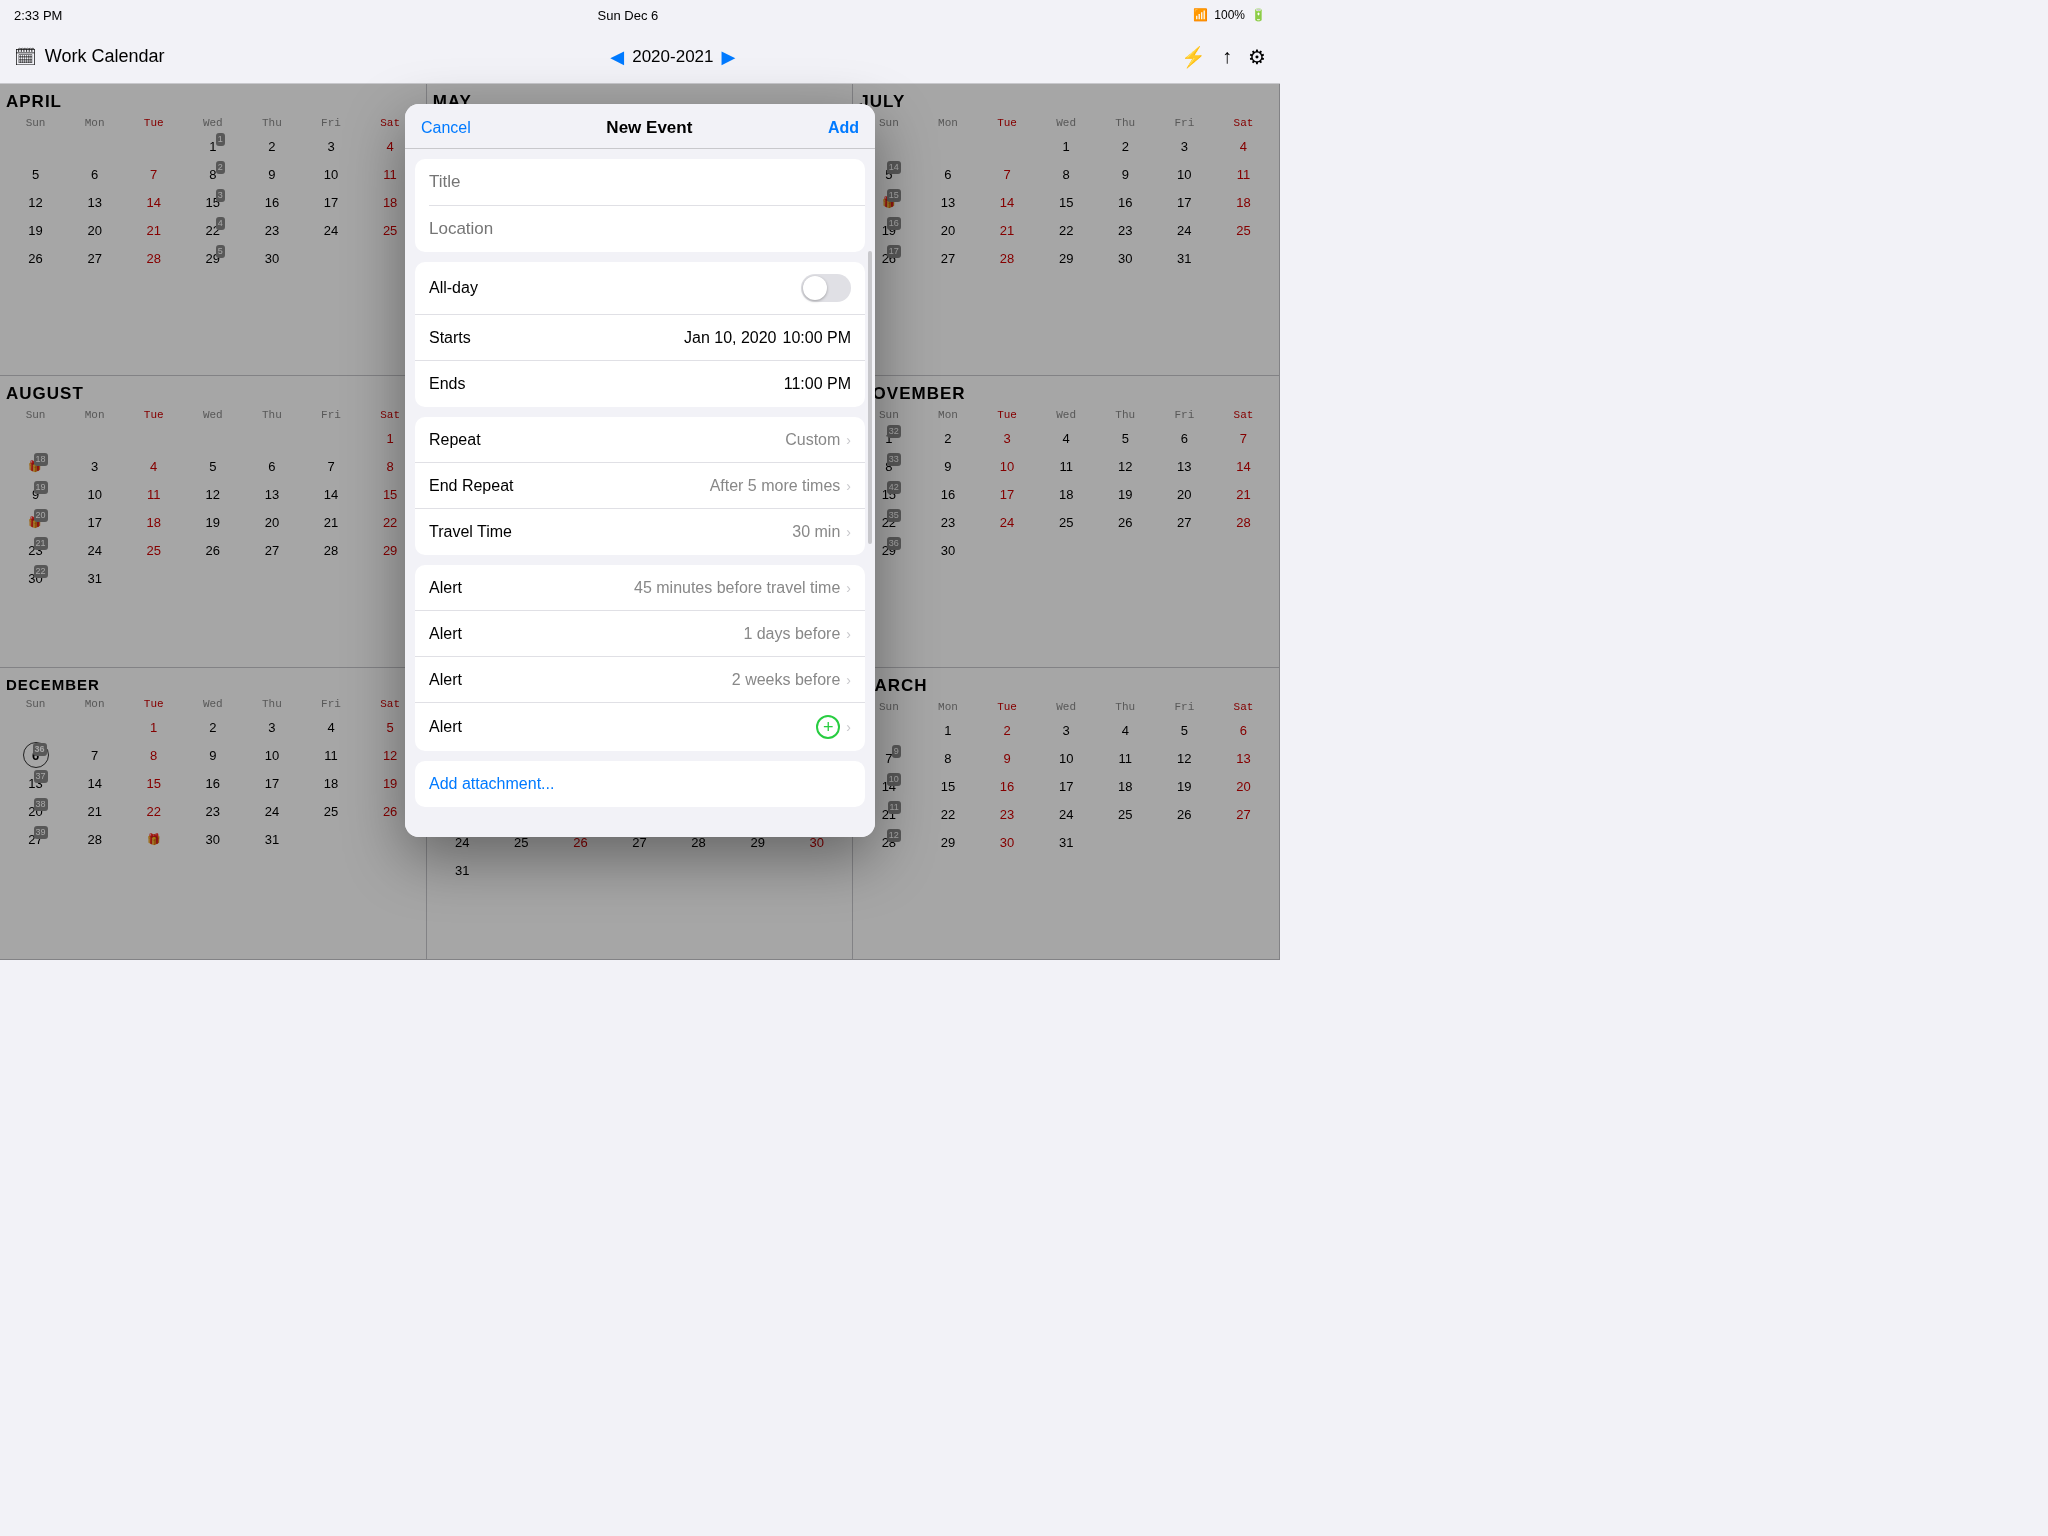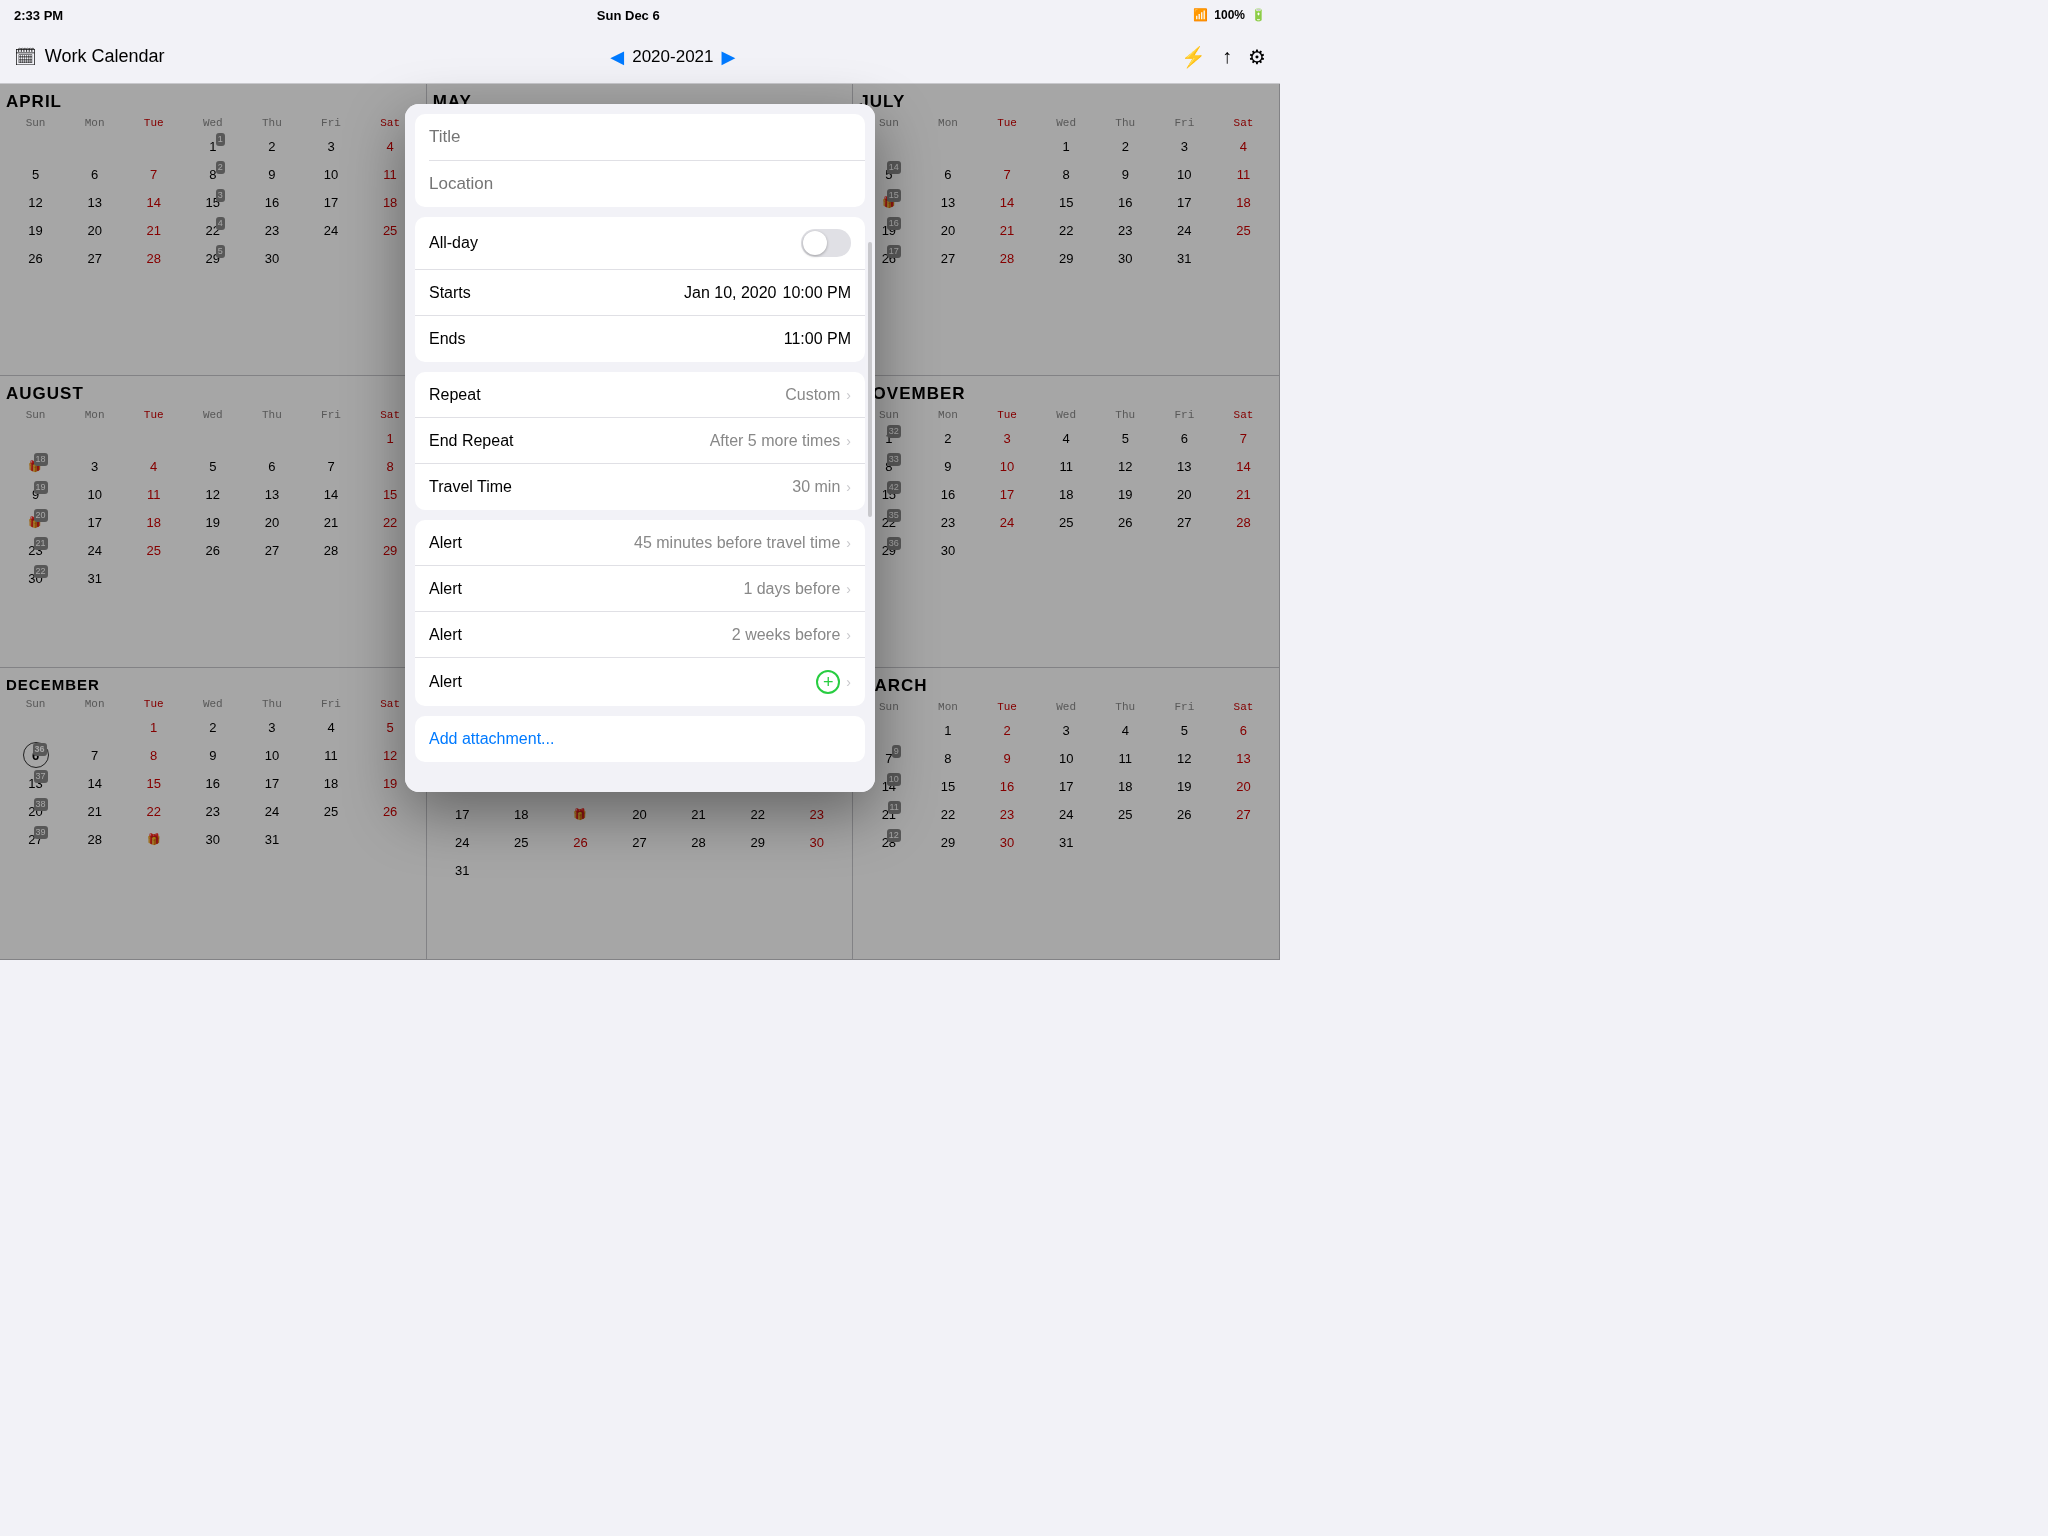--- a/index.html
+++ b/index.html
@@ -14,21 +14,21 @@
 
     
     .status-bar {
       height: 30px;
       background: #f2f2f7;
       display: flex;
       align-items: center;
       justify-content: space-between;
       padding: 8px 14px;
       font-size: 13px;
-      font-weight: 700;
+      font-weight: 400;
     }
     .status-right { display: flex; align-items: center; gap: 6px; font-size: 12px; }
 
     
     .app-header {
       height: 54px;
       background: #f2f2f7;
       display: flex;
       align-items: center;
       justify-content: space-between;
@@ -749,20 +749,25 @@
         <div class="day-cell">28<span class="week-num">12</span></div>
         <div class="day-cell">29</div>
         <div class="day-cell day-tue">30</div>
         <div class="day-cell">31</div>
       </div>
     </div>
   </div>
 
 <div class="modal-overlay" id="modal-overlay">
   <div class="modal">
+    <div class="modal-header">
+      <span class="modal-cancel">Cancel</span>
+      <span class="modal-title">New Event</span>
+      <span class="modal-add">Add</span>
+    </div>
     <div class="modal-body">
 
       <div class="form-section">
         <input class="form-input" type="text" placeholder="Title" style="">
         <div class="form-divider"></div>
         <input class="form-input" type="text" placeholder="Location" style="">
       </div>
 
       <div class="form-section">
         <div class="form-row">

